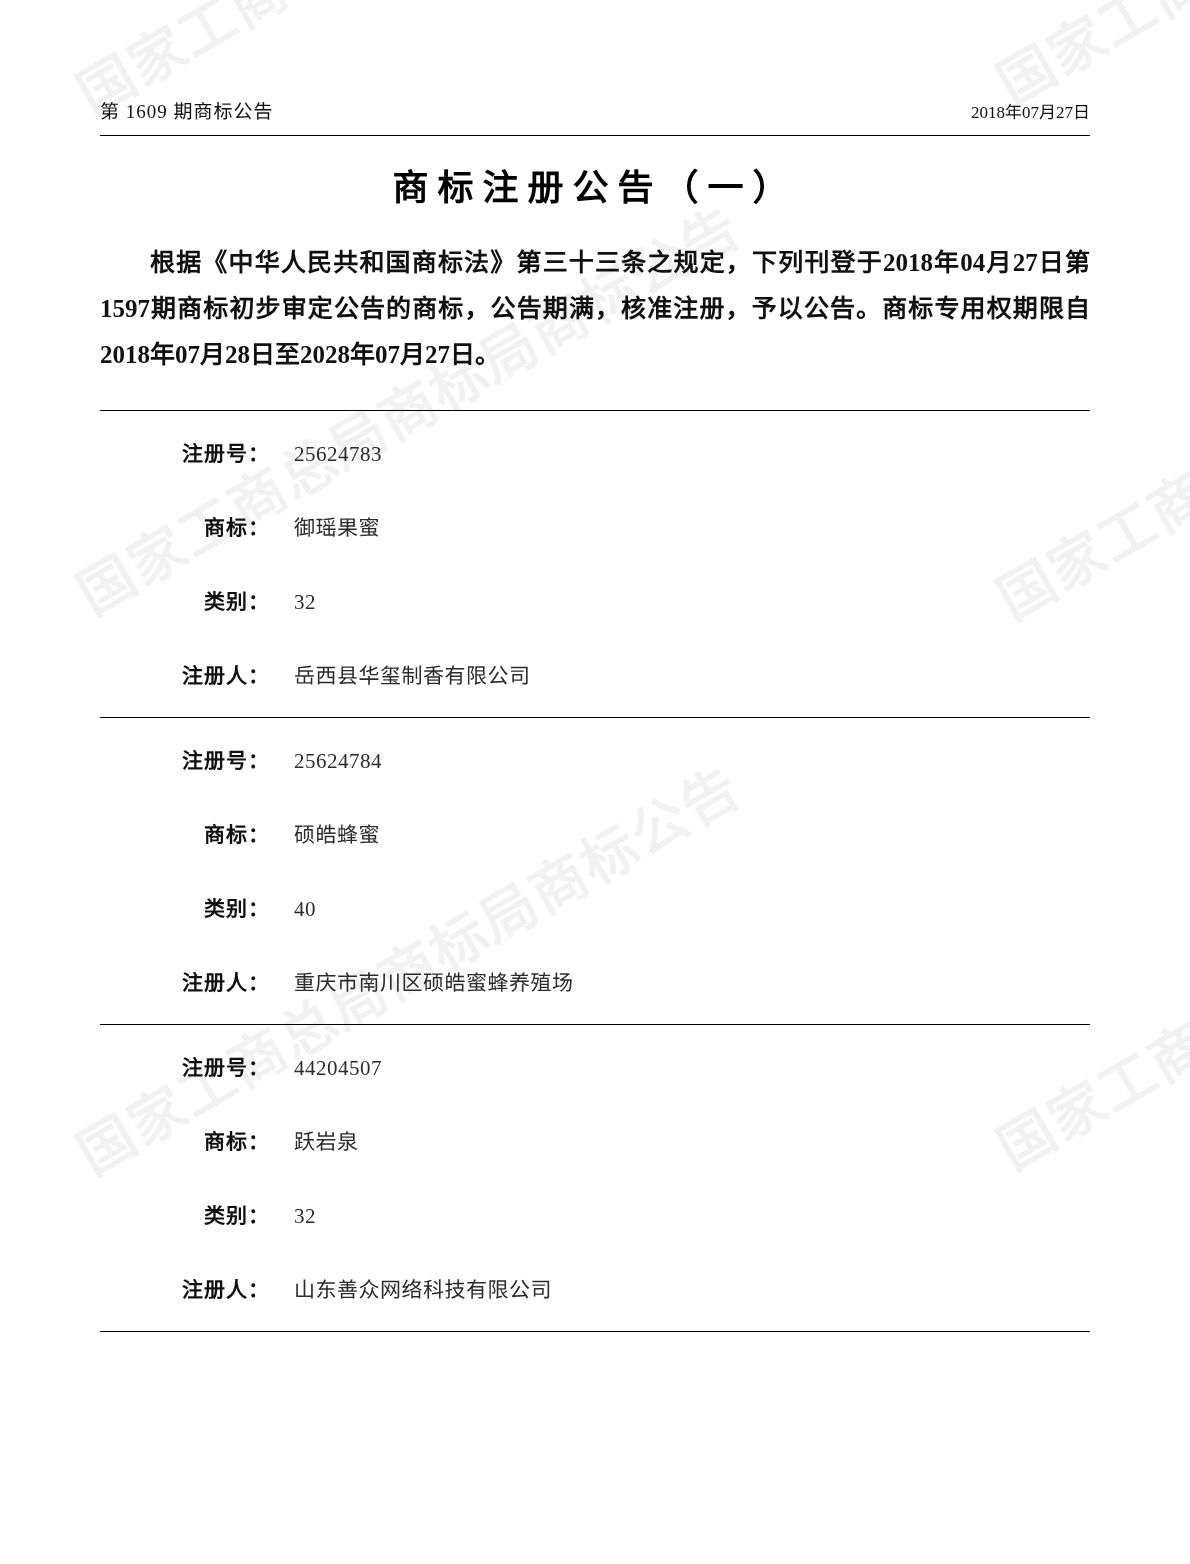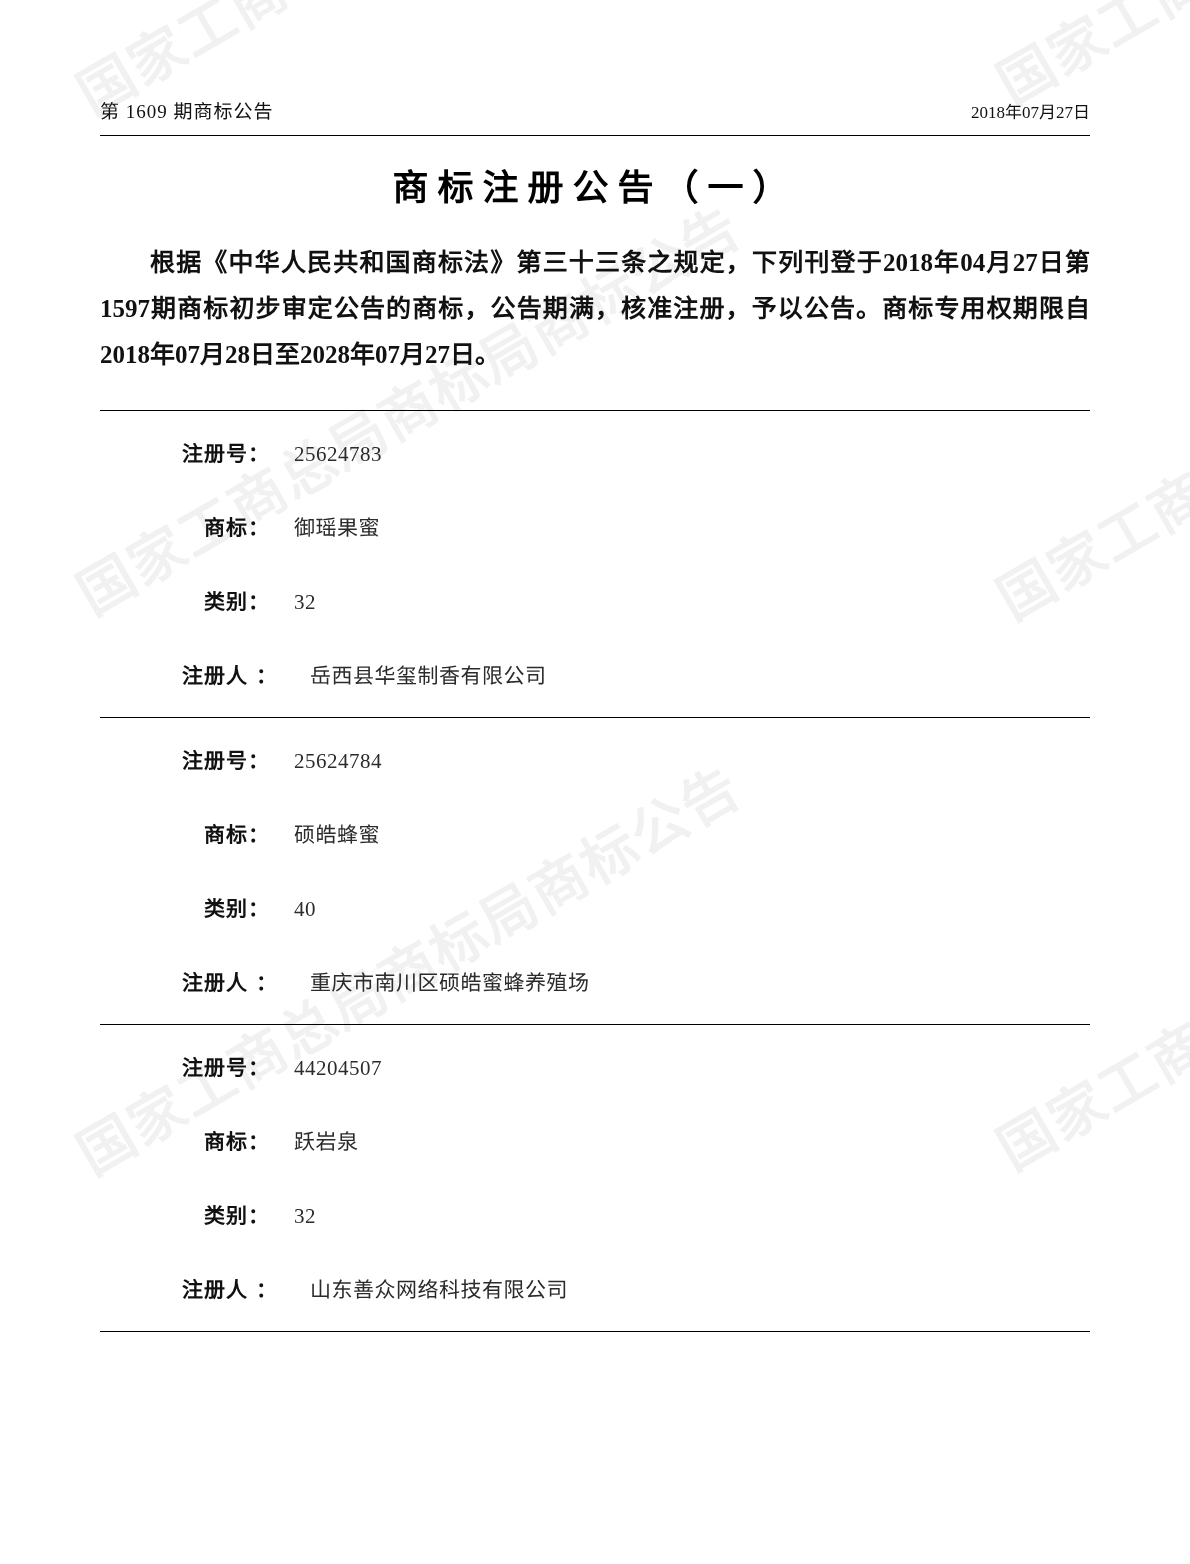--- a/index.html
+++ b/index.html
@@ -91,21 +91,21 @@
     border-top: 1.6px solid #000;
   }
   .record {
     padding: 26px 0 18px 0;
   }
   .row {
     display: flex;
     align-items: baseline;
     margin: 0 0 44px 0;
   }
-  .row:last-child { margin-bottom: 10px; gap: 8px; }
+  .row:last-child { margin-bottom: 10px; }
   .row .label {
     width: 148px;
     text-align: right;
     font-size: 21px;
     font-weight: 700;
     color: #111;
     flex: 0 0 148px;
     letter-spacing: 1px;
   }
   .row .colon {

